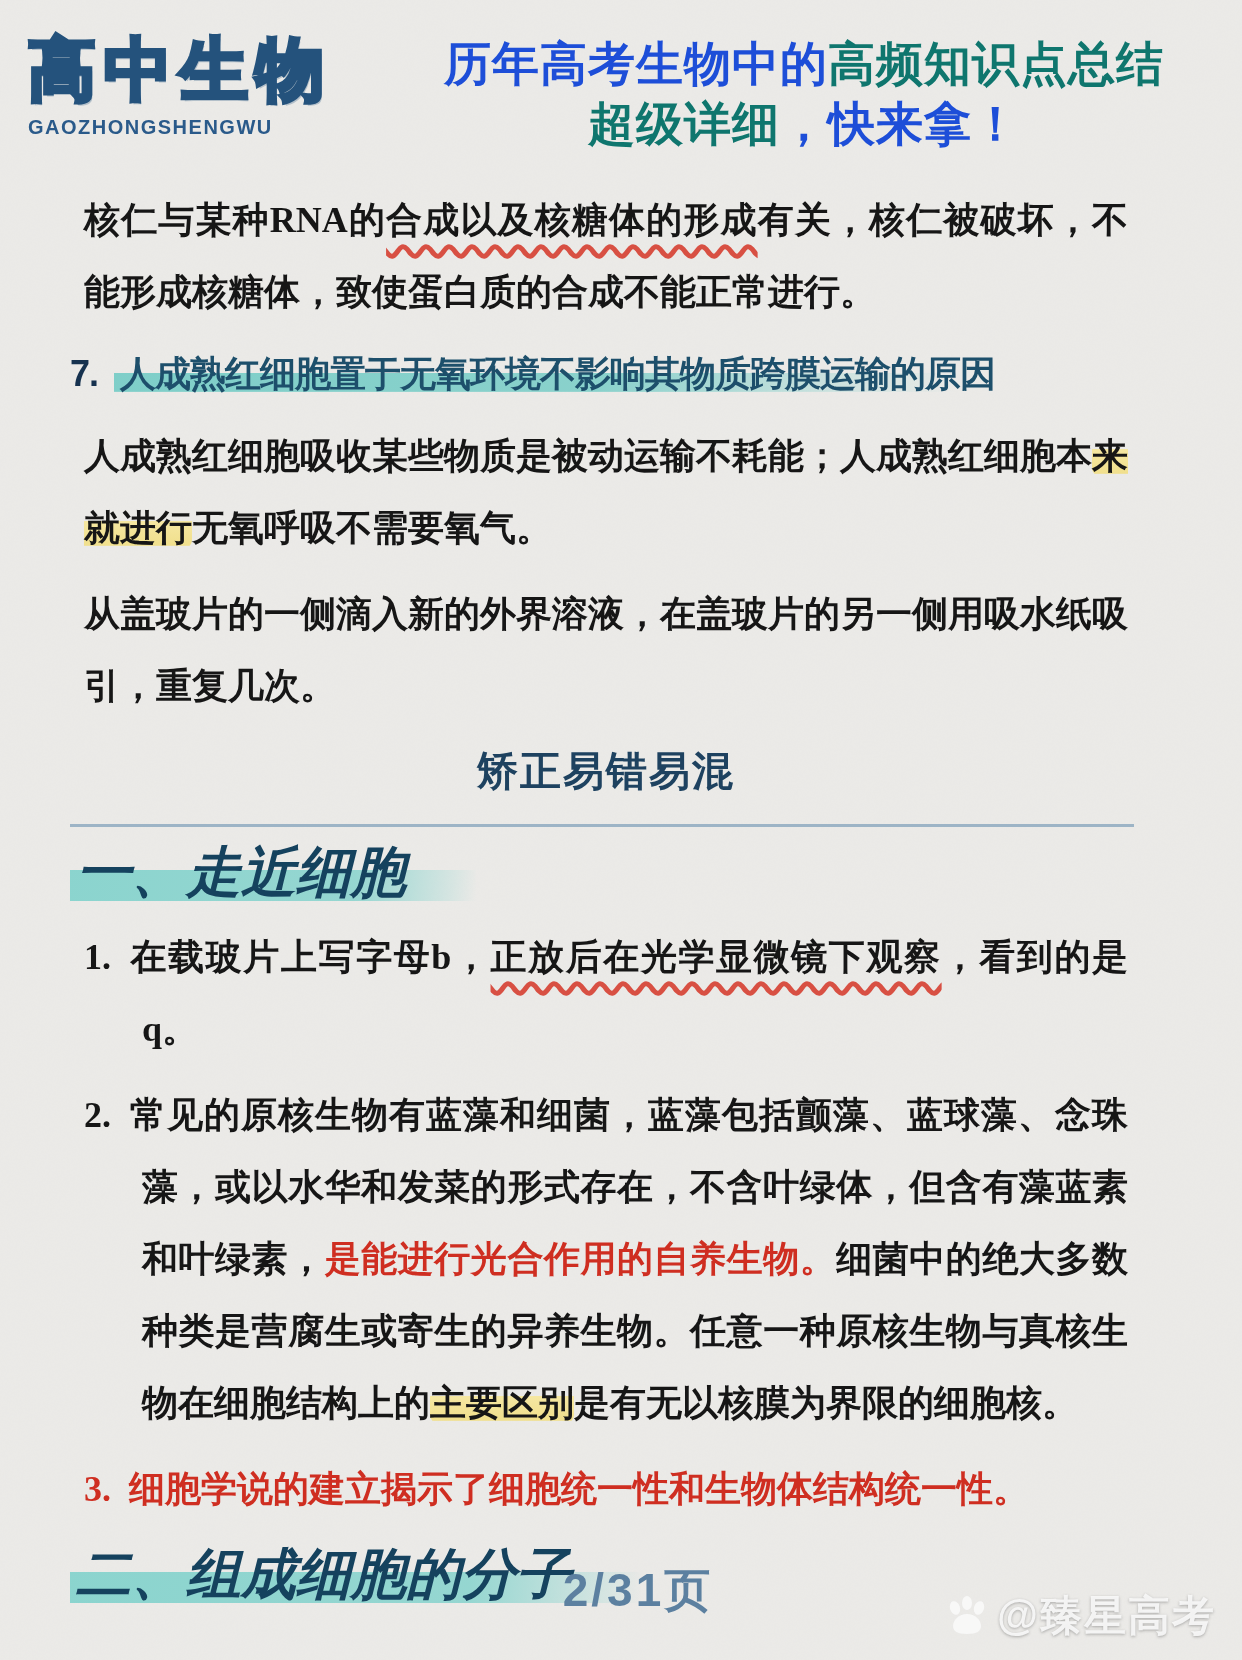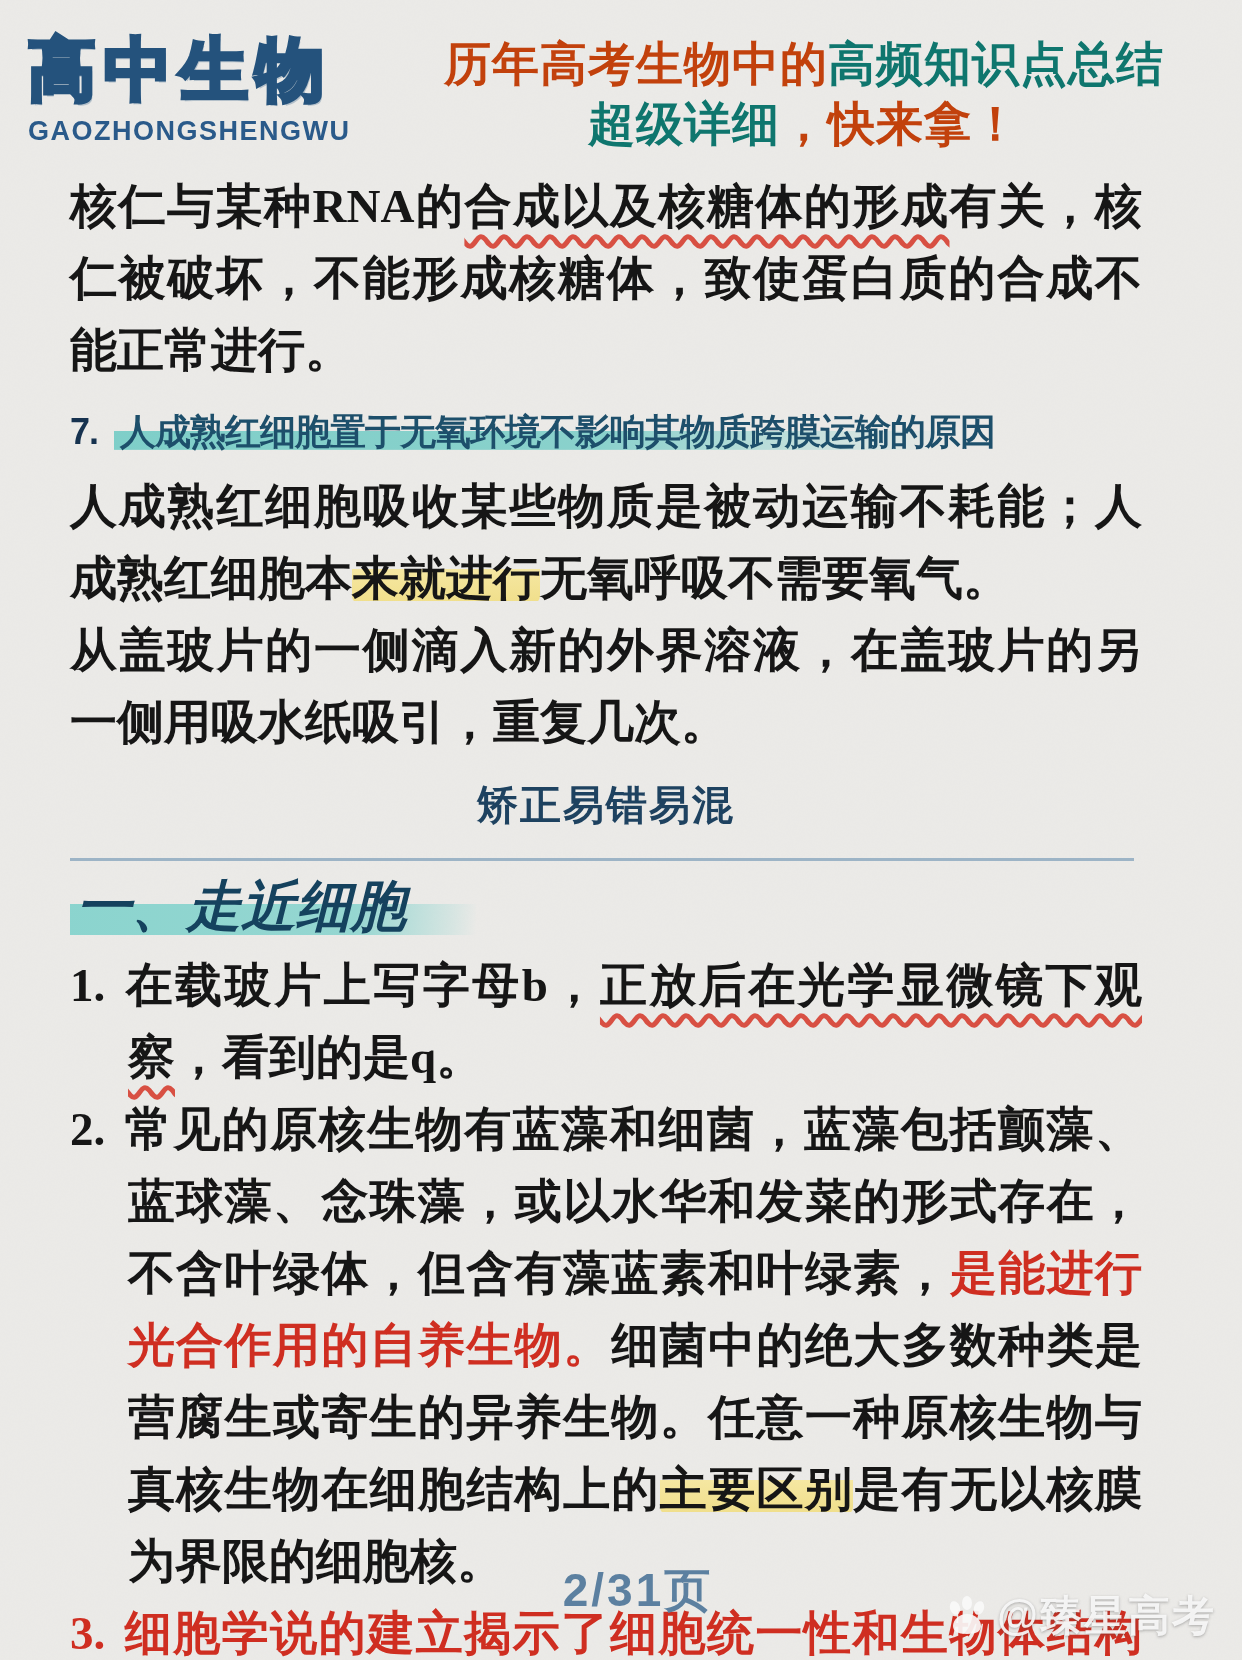--- a/index.html
+++ b/index.html
@@ -17,34 +17,34 @@
   .header{position:relative;display:flex;padding:26px 34px 0 28px;z-index:2;}
   .brand{width:372px;flex:none;}
   .logo-cn{
     font-size:68px;font-weight:900;letter-spacing:8px;
     color:#f4f7fa;
     -webkit-text-stroke:4px #24527c;
     text-shadow:2px 3px 0 rgba(36,82,124,.28), 0 0 1px #24527c;
     line-height:86px;white-space:nowrap;
   }
   .logo-sub{
-    font-size:27px;font-weight:800;color:#2a5a8a;letter-spacing:1.5px;
+    font-size:20px;font-weight:800;color:#2a5a8a;letter-spacing:1.5px;
     margin-top:4px;white-space:nowrap;
   }
   .headline{flex:1;text-align:center;padding-top:8px;font-weight:900;font-size:47px;line-height:60px;letter-spacing:1px;}
-  .hl-black{color:#c2410c;}
+  .hl-black{color:#1d4ed8;}
   .hl-red{color:#0f766e;}
 
   
   .content{position:relative;z-index:2;padding:16px 100px 0 70px;}
   .body{
     font-family:"Liberation Serif","DejaVu Serif",serif;
-    font-weight:600;font-size:47px;line-height:72px;color:#161616;
+    font-weight:600;font-size:36px;line-height:72px;color:#161616;
     text-align:justify;text-justify:inter-ideograph;
-    margin:0;
+    margin:14px;
   }
   .item{padding-left:58px;text-indent:-58px;}
   .inum{margin-right:18px;}
   .red{color:#cf2e21;}
 
   .qhead{
     margin:14px 0 6px;font-size:36px;font-weight:900;letter-spacing:-1px;
     color:#1d4f6b;line-height:64px;white-space:nowrap;
   }
   .qnum{color:#16324f;margin-right:16px;}

